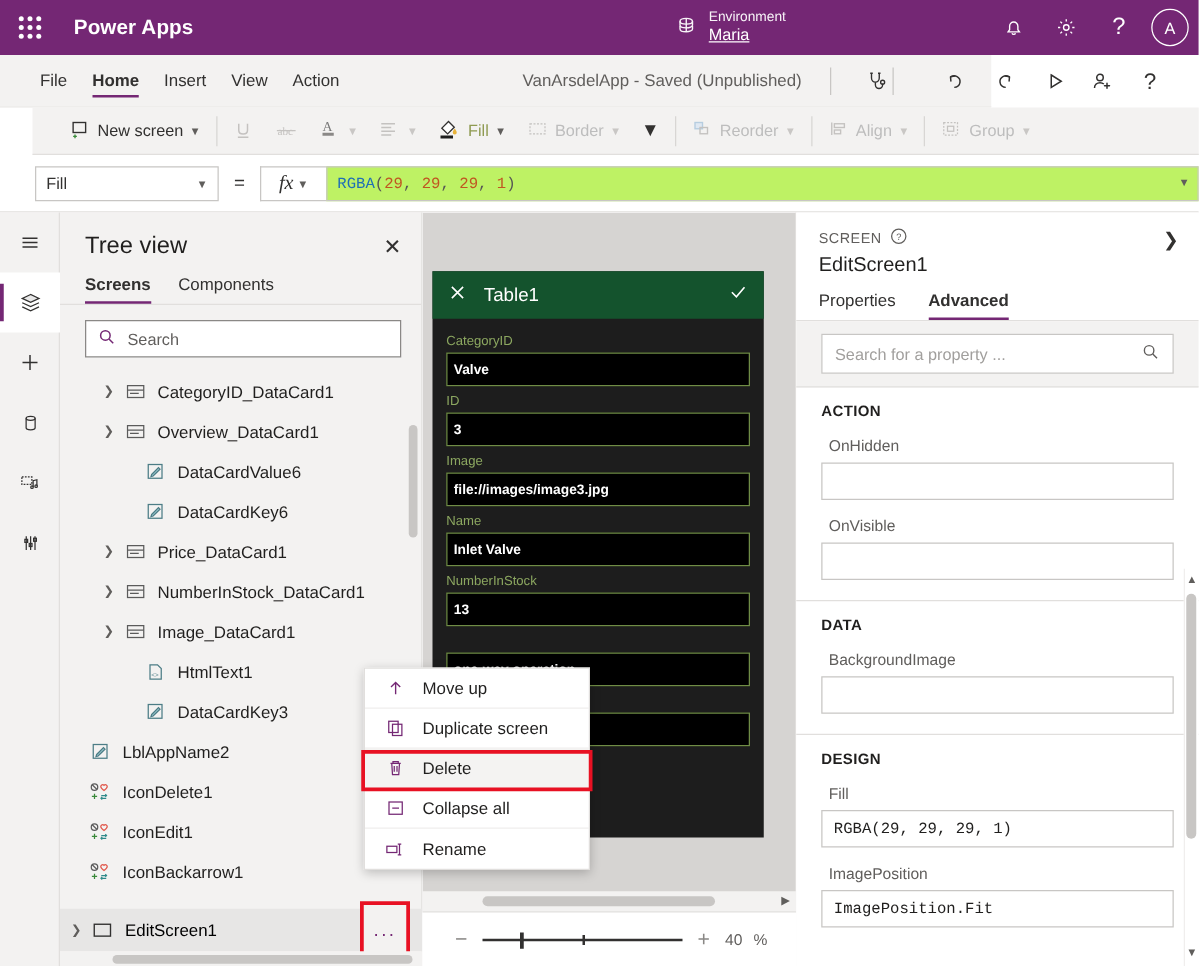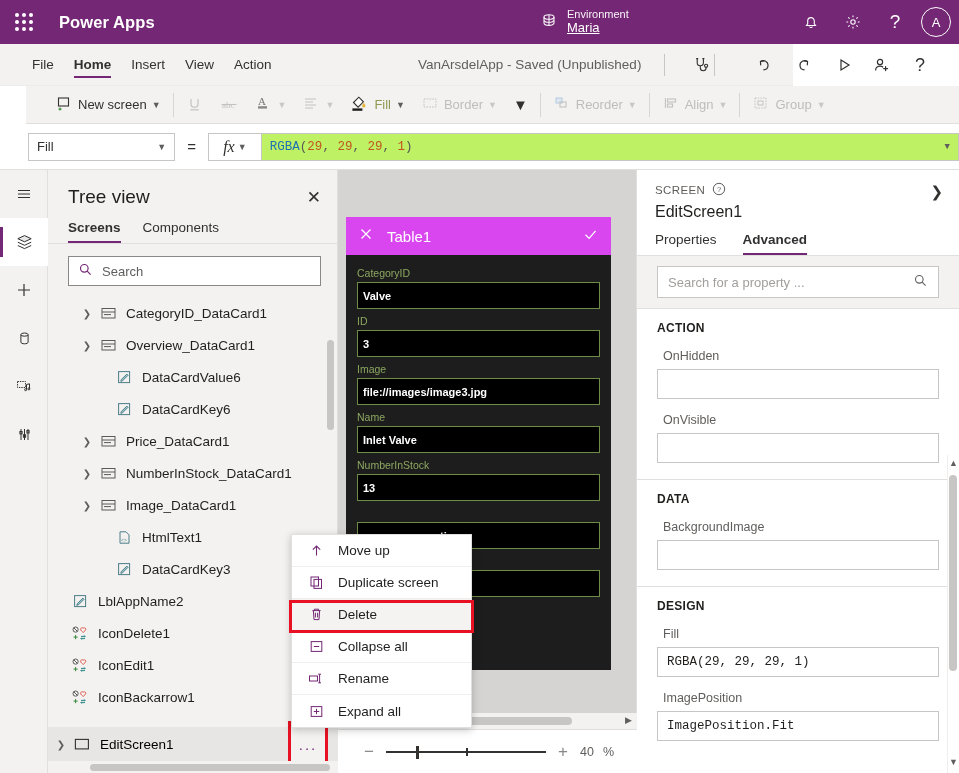--- a/index.html
+++ b/index.html
@@ -141,21 +141,21 @@
   
   .canvas {
     position: absolute; left: 338px; top: 170px; width: 299px; height: 603px;
     background: #ffffff; border-right: 1px solid #e1dfdd; overflow: hidden;
   }
   .canvas-stage { position: absolute; left: 0; top: 0; width: 298px; height: 560px; background: #d6d4d2; }
   .phone {
     position: absolute; left: 8px; top: 47px; width: 265px; height: 453px; background: #1d1d1d;
   }
   .phone-hdr {
-    height: 38px; background: #d946ef; display: flex; align-items: center; padding: 4px 12px; color: #fff; text-align: right;
+    height: 38px; background: #14532d; display: flex; align-items: center; padding: 4px 12px; color: #fff; text-align: right;
   }
   .phone-hdr .ttl { font-size: 15px; margin-left: 13px; }
   .phone-hdr .chk { margin-left: auto; }
   .fields { padding: 6px 11px 0; }
   .fld-label { font-size: 10.5px; color: #8ca760; margin: 6px 0 3px; }
   .fld-input {
     height: 27px; background: #000; border: 1px solid #6f8c46; color: #fff;
     font-size: 11px; font-weight: bold; display: flex; align-items: center; padding: 0 5px;
   }
   .fld-input.empty { border: 1px solid #6f8c46; }
@@ -862,25 +862,16 @@
     </div>
     <div class="ctxitem">
       <span class="ci">
         <svg width="16" height="15" viewBox="0 0 16 15" fill="none" stroke="#742774" stroke-width="1">
           <rect x="1.5" y="5" width="8" height="5"></rect>
             <path d="M11.6 3.2v8.6M10.2 3.2h2.8M10.2 11.8h2.8"></path>
         </svg>
       </span>
       <span class="cl">Rename</span>
     </div>
-    <div class="ctxitem">
-      <span class="ci">
-        <svg width="15" height="15" viewBox="0 0 15 15" fill="none" stroke="#742774" stroke-width="1">
-            <rect x="2.2" y="2.6" width="10.6" height="9.8"></rect>
-            <path d="M4.8 7.5h5.4M7.5 4.8v5.4"></path>
-          </svg>
-      </span>
-      <span class="cl">Expand all</span>
-    </div>
   </div>
   <div class="ctx-hl-box"></div>
 
 </div>
 
 </body></html>

